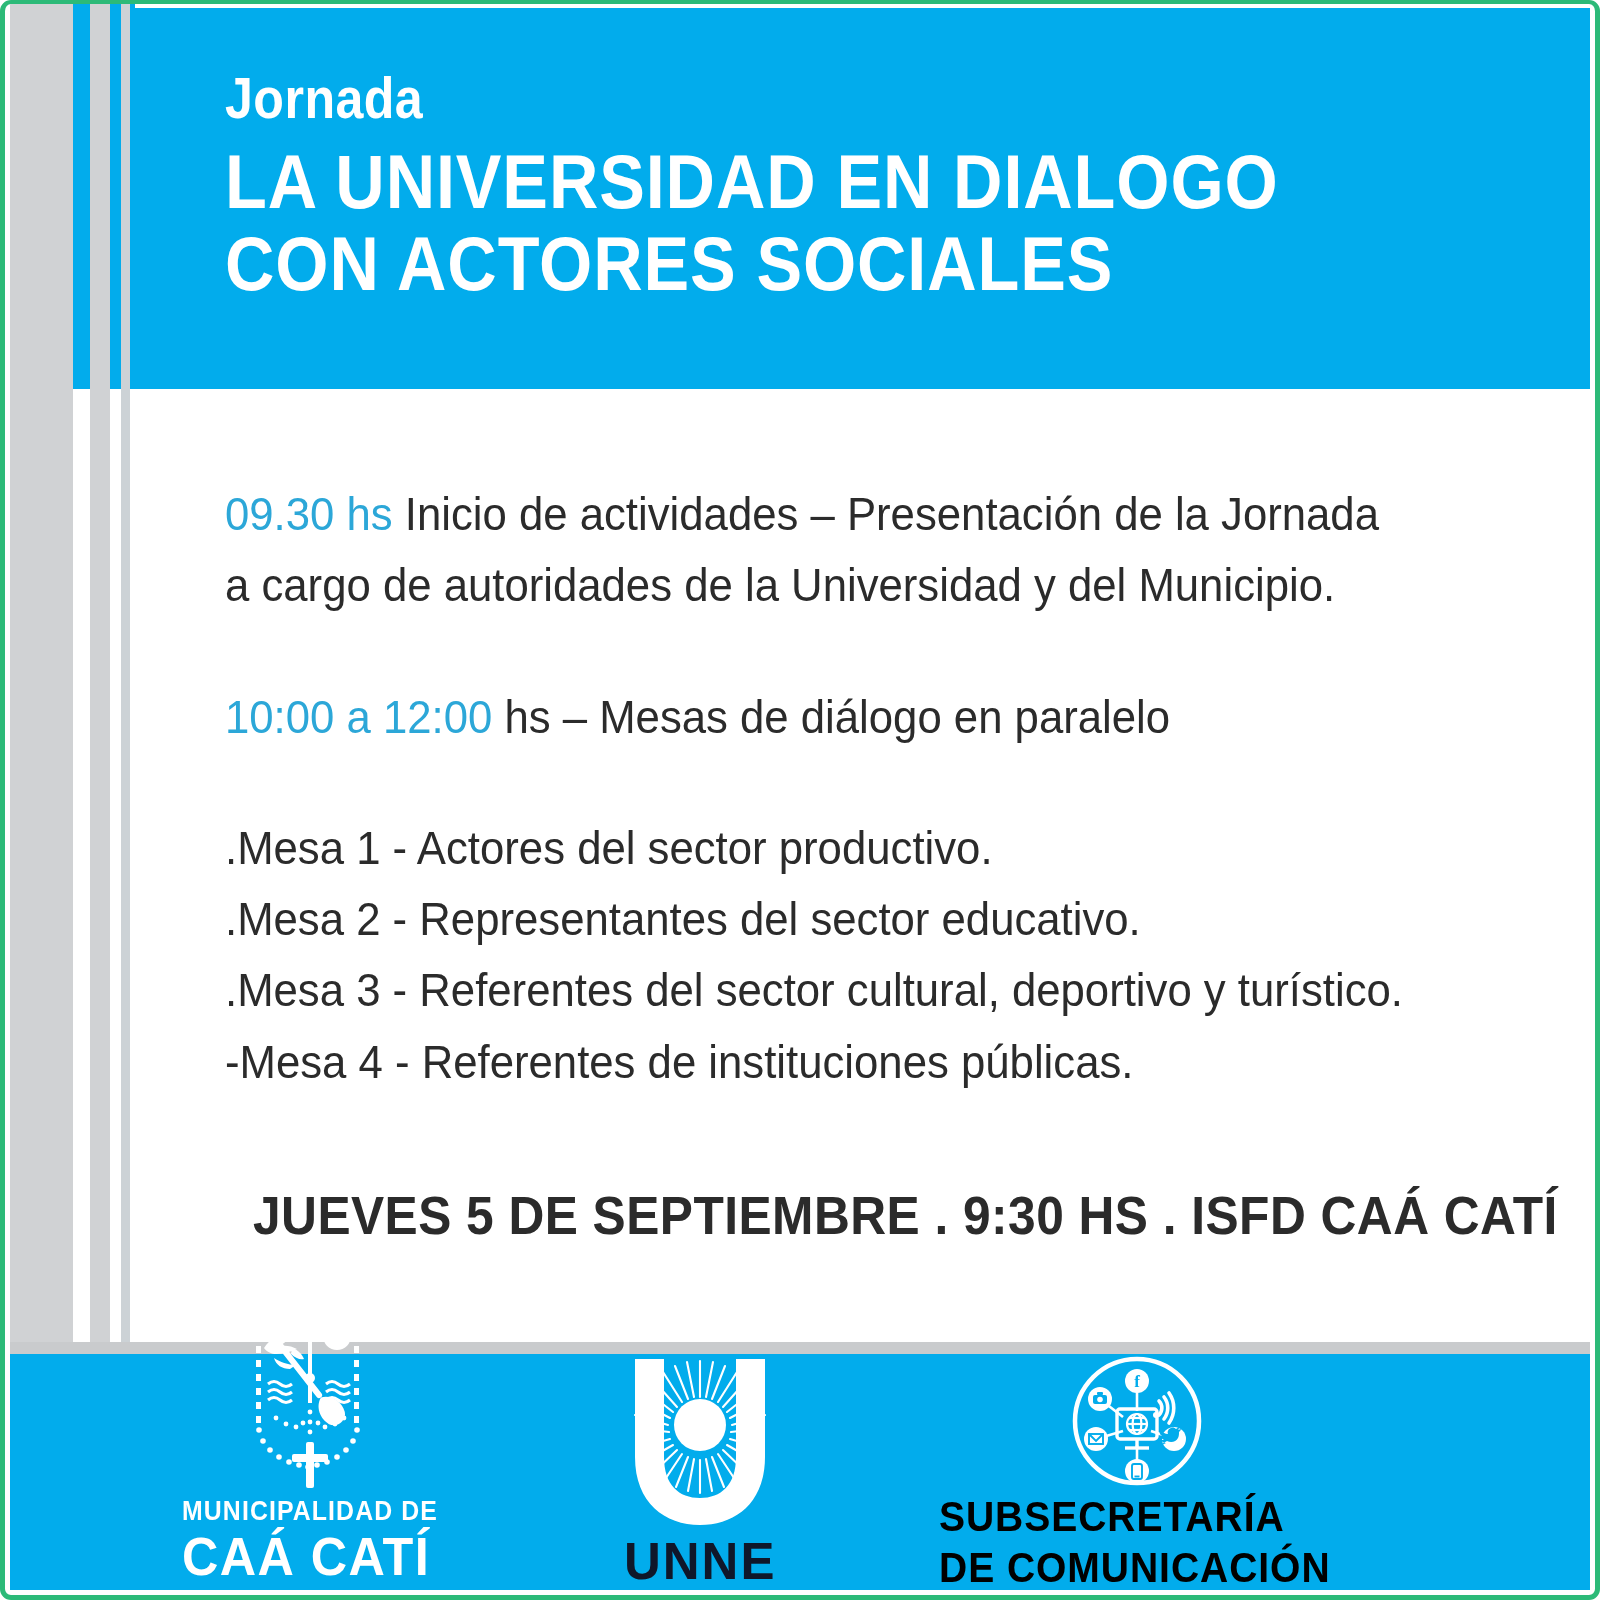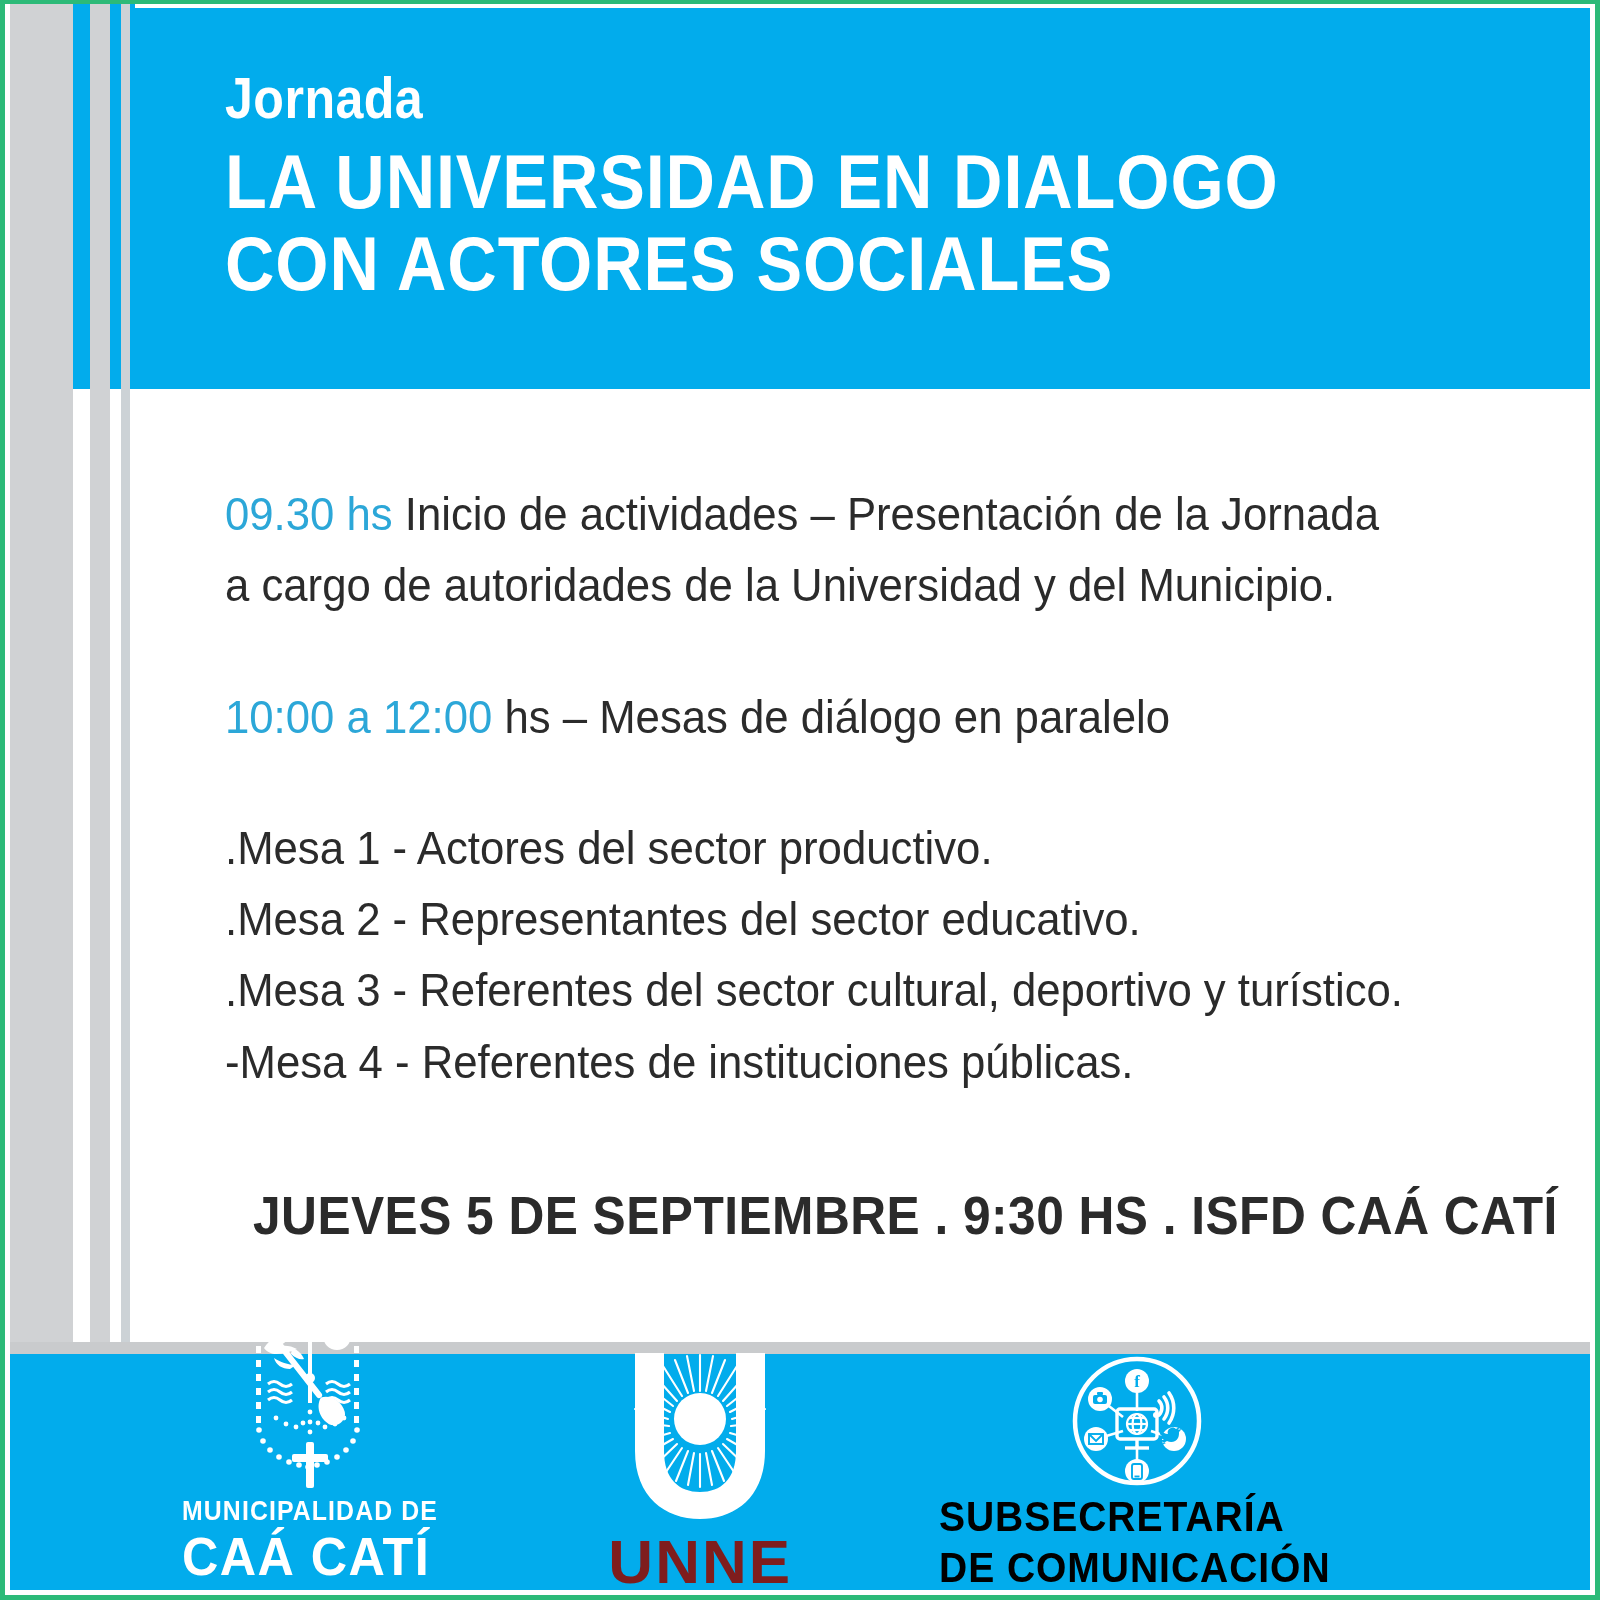--- a/index.html
+++ b/index.html
@@ -12,20 +12,21 @@
 
   .poster {
     position: relative;
     width: 1600px; height: 1600px;
     background: #ffffff;
     border-left: 5px solid #2cba78;
     border-right: 5px solid #2cba78;
     border-top: 4px solid #2cba78;
     border-bottom: 5px solid #2cba78;
     overflow: hidden;
+    border-radius: 11px;
   }
 
   
   .stripes { position: absolute; left: 0; top: 0; width: 130px; height: 1338px; z-index: 3; }
   .stripe { position: absolute; top: 0; bottom: 0; }
   .s-wide  { left: 5px;   width: 63px;  background: #d0d2d4; }
   .s-b1    { left: 68px;  width: 17px;  background: #ffffff; }
   .s-g2    { left: 85px;  width: 20px;  background: #d0d2d4; }
   .s-b2    { left: 105px; width: 11px;  background: #ffffff; }
   .s-g3    { left: 116px; width: 9px;   background: #ccd2d6; }
@@ -142,21 +143,21 @@
   }
   .muni-l3 {
     font-family: "Liberation Serif", serif;
     font-style: italic; font-size: 28px; letter-spacing: 1px;
     margin-top: 28px; margin-left: 8px;
   }
 
   .unne { margin-left: 145px; display: flex; flex-direction: column; align-items: center; }
   .unne-word {
     font-family: "Liberation Sans", sans-serif;
-    font-weight: 700; font-size: 62px; color: #7f1d1d;
+    font-weight: 700; font-size: 51px; color: #0f172a;
     letter-spacing: 2px; margin-top: -6px;
   }
 
   .subsec { margin-left: 118px; }
   .subsec-text { margin-left: 26px; color: #000000; }
   .subsec-l {
     font-family: "Liberation Sans Narrow", "Liberation Sans", sans-serif;
     font-weight: 700; font-size: 42px; letter-spacing: 1px; line-height: 1.22;
     transform: scaleX(0.93); transform-origin: left center;
   }

